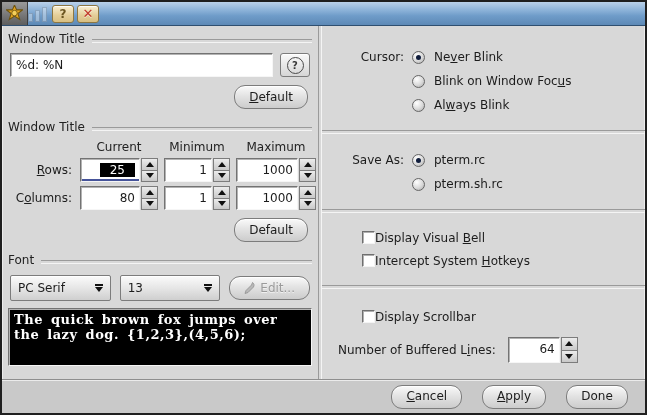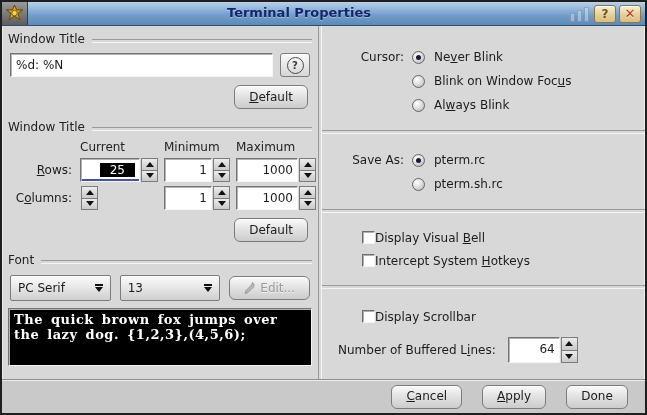--- a/index.html
+++ b/index.html
@@ -55,21 +55,21 @@
   
   .sunken{
     border-top:1px solid #737373;border-left:1px solid #737373;
     border-bottom:1px solid #f6f6f6;border-right:1px solid #f6f6f6;
     box-shadow:inset 1px 1px 0 #b3b3b3;
   }
   
   .btn{
     box-sizing:border-box;height:24px;padding:2px 14px 3px;
     background:linear-gradient(#fafafa,#e3e3e3 45%,#cccccc);
-    border:1px solid #7c7c7c;border-radius:6px;
+    border:1px solid #7c7c7c;border-radius:11px;
     box-shadow:inset 0 1px 0 rgba(255,255,255,.9);
     font-family:inherit;font-size:12px;color:#1c1c1c;cursor:pointer;
   }
   .btn.disabled{color:#9b9b9b;text-shadow:0 1px 0 #f0f0f0;cursor:default;}
   u{text-decoration:underline;}
   
   .text-input{
     flex:1;height:24px;box-sizing:border-box;background:#fff;
     font-family:inherit;font-size:12px;color:#1c1c1c;padding:0 5px;
   }
@@ -83,21 +83,21 @@
     display:flex;align-items:center;justify-content:center;
     font-size:10px;font-weight:bold;color:#3a3a3a;
   }
   .row{display:flex;align-items:center;}
   .right-align{justify-content:flex-end;}
   
   .ws-grid{
     display:grid;grid-template-columns:62px 78px 66px 80px;
     column-gap:6px;row-gap:4px;align-items:center;margin-top:5px;padding-left:4px;
   }
-  .ws-colhdr{color:#222;}
+  .ws-colhdr{text-align:center;color:#222;}
   .ws-label{text-align:right;padding-right:2px;}
   
   .spin{display:flex;height:24px;}
   .spin-field{
     flex:1;box-sizing:border-box;background:#fff;text-align:right;
     line-height:20px;padding:1px 4px 0 2px;overflow:hidden;white-space:nowrap;
   }
   .spin-field.focused{box-shadow:inset 1px 1px 0 #b3b3b3, inset 0 -2px 0 #46549a;}
   .sel{background:#000;color:#fff;padding:0 10px;}
   .spin-btns{width:17px;display:flex;flex-direction:column;margin-left:1px;}
@@ -165,21 +165,20 @@
 
 <div class="window">
 
   <div class="titlebar">
     <div class="app-icon-btn">
       <svg width="17" height="17" viewBox="0 0 16 16">
         <polygon points="8,0 10,4.6 15.6,4.6 11.2,8 12.9,13.6 8,10.4 3.1,13.6 4.8,8 0.4,4.6 6,4.6" fill="#e8a61e" stroke="#6e5410" stroke-width="1"></polygon>
         <circle cx="8" cy="7.6" r="2.6" fill="#f5cf5a" stroke="#6e5410" stroke-width="0.8"></circle>
       </svg>
     </div>
-    <div class="title-text">Terminal Properties</div>
     <div class="tb-grip">
         <i></i>
         <i></i>
         <i></i>
       </div>
     <div class="tb-buttons">
       <div class="tb-btn">
         <span class="help-glyph">?</span>
       </div>
       <div class="tb-btn">
@@ -246,20 +245,21 @@
                 <i class="tri-up"></i>
               </div>
             <div class="sbtn">
                 <i class="tri-down"></i>
               </div>
           </div>
         </div>
 
         <span class="ws-label"><span>C</span><u>o</u><span>lumns:</span></span>
         <div class="spin">
+          <div class="spin-field sunken">80</div>
           <div class="spin-btns">
             <div class="sbtn">
                 <i class="tri-up"></i>
               </div>
             <div class="sbtn">
                 <i class="tri-down"></i>
               </div>
           </div>
         </div>
         <div class="spin">

